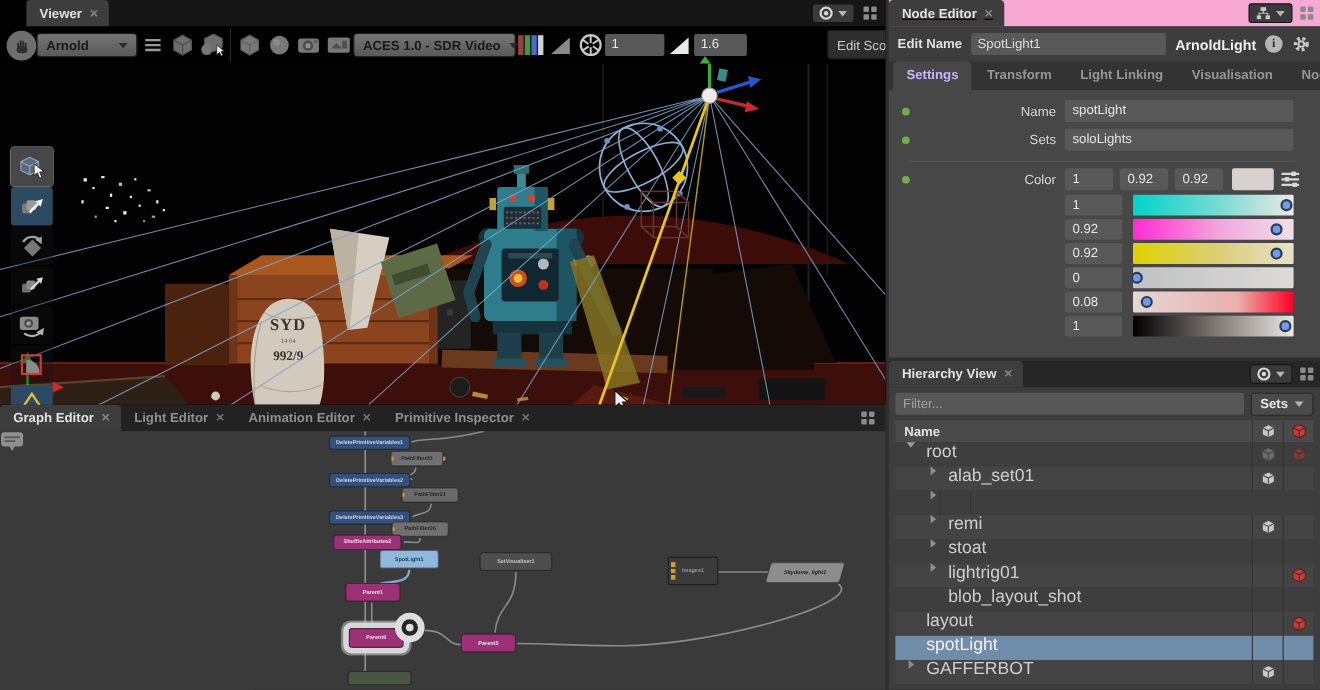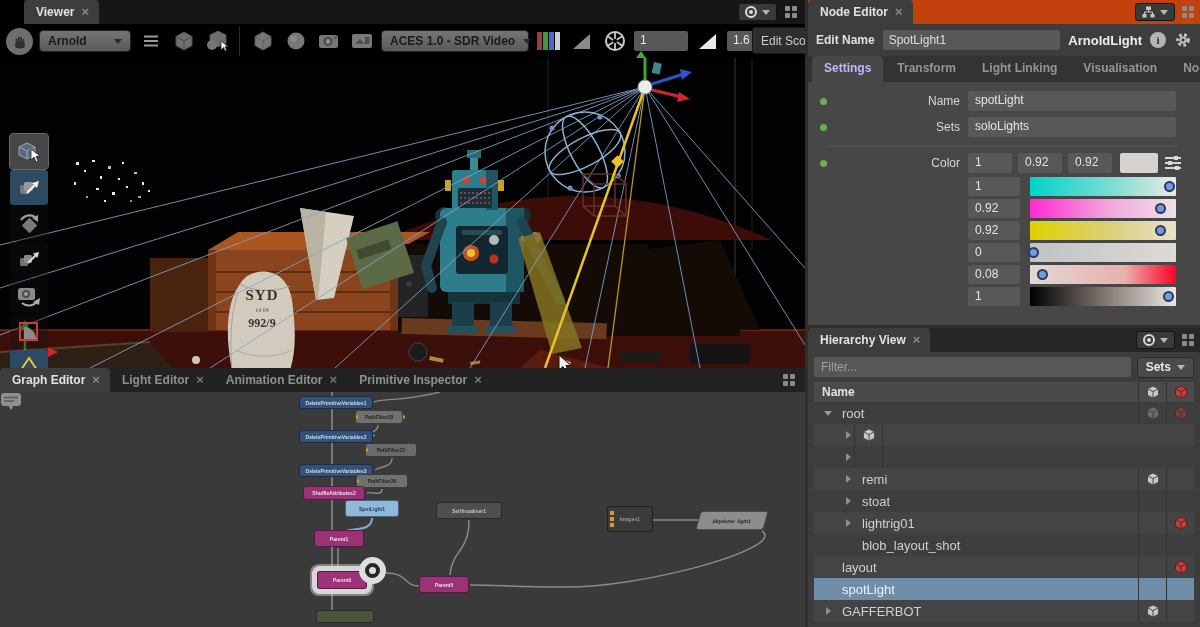--- a/index.html
+++ b/index.html
@@ -26,21 +26,21 @@
     border-left:5px solid #8f8f8f; }
   .target-glyph { width:12px; height:12px; border:2px solid #d8d8d8; border-radius:50%; position:relative; }
   .target-glyph::after { content:""; position:absolute; left:2px; top:2px; width:4px; height:4px;
     background:#d8d8d8; border-radius:50%; }
 
   
   #viewer { left:0; top:0; width:805px; height:368px; background:#000; }
   #viewer .tabbar { background:#161616;margin-left:24px; }
   #viewer-topright { position:absolute; right:8px; top:3px; display:flex; gap:8px; align-items:center; }
   #viewer-toolbar { position:absolute; left:0; top:24px; width:805px; height:34px; background:#000;
-    display:flex; align-items:center; gap:6px; padding:0 6px; }
+    display:flex; align-items:center; padding:0 6px; }
   .handbtn { width:27px; height:27px; border-radius:50%; background:#6e6e6e; display:flex;
     align-items:center; justify-content:center; }
   .dd { display:flex; align-items:center; justify-content:space-between; gap:8px;
     background:linear-gradient(#757575,#595959); border:1px solid #222; border-radius:4px;
     color:#1a1a1a; font-weight:bold; font-size:12px; padding:2px 8px; height:22px; white-space:nowrap;}
   .dd .tri-down { border-top-color:#2a2a2a; }
   .vfield { background:#585858; border-radius:2px; color:#e8e8e8; font-size:12px; padding:2px 6px;
     height:20px; min-width:46px; }
   .ticon { width:27px; height:26px; display:flex; align-items:center; justify-content:center; }
   .vsep { width:1px; height:30px; background:#2c2c2c; margin:0 3px; }
@@ -80,21 +80,21 @@
     background:repeating-linear-gradient(#d89a2a 0 4px, transparent 4px 6px); }
   .gnode.dotslr::before { content:""; position:absolute; left:-8px; top:50%; margin-top:-2px; width:4px;
     height:4px; border-radius:50%; background:#8a8a8a; box-shadow:82px 0 0 #8a8a8a; }
   #focus-bullseye { position:absolute; left:359px; top:165px; width:27px; height:27px; border-radius:50%;
     border:6px solid #dedede; background:#262626; z-index:4; display:flex; align-items:center; justify-content:center; }
   #focus-bullseye i { width:7px; height:7px; border-radius:50%; background:#dedede; }
   #annot-icon { position:absolute; right:22px; top:12px; }
 
   
   #node-editor { left:808px; top:0; width:392px; height:325px; background:#424242; }
-  #node-editor .tabbar { background:#c2410c; }
+  #node-editor .tabbar { background:#f9a8d4;text-decoration:underline; }
   #ne-topright { position:absolute; right:6px; top:3px; display:flex; gap:7px; align-items:center; }
   #ne-namebar { position:absolute; left:0; top:24px; width:392px; height:32px; background:#3d3d3d;
     display:flex; align-items:center; gap:8px; padding:0 8px; }
   #ne-namebar .lbl { font-size:12px; font-weight:bold; color:#e0e0e0; white-space:nowrap; }
   #ne-name-input { flex:1; max-width:186px; background:#585858; border-radius:2px; color:#dddddd;
     font-size:12px; padding:3px 6px; }
   #ne-type { font-size:13px; font-weight:bold; color:#eeeeee; margin-left:auto; white-space:nowrap; }
   .circ-i { width:16px; height:16px; border-radius:50%; background:#b5b5b5; color:#2a2a2a;
     font-size:11px; font-weight:bold; display:flex; align-items:center; justify-content:center;
     font-family:"Liberation Serif", serif; }
@@ -129,21 +129,21 @@
   #hier-filter { flex:1; background:#575757; border-radius:2px; color:#a0a0a0; font-size:12px;
     padding:3px 7px; height:20px; }
   #hier-sets { display:flex; align-items:center; gap:6px; background:#4a4a4a; border:1px solid #2a2a2a;
     border-radius:3px; padding:2px 8px; height:21px; font-size:12px; font-weight:bold; color:#e6e6e6; }
   #hier-header { position:absolute; left:6px; top:54px; width:380px; height:20px; background:#4a4a4a;
     display:flex; align-items:center; font-size:12px; font-weight:bold; color:#e2e2e2; }
   #hier-header .hname { flex:1; padding-left:8px; }
   .iconcell { width:28px; height:100%; display:flex; align-items:center; justify-content:center;
     border-left:1px solid #333; }
   #hier-rows { position:absolute; left:6px; top:74px; width:380px; }
-  .hrow { height:22px; display:flex; align-items:center; font-size:13px; color:#cfcfcf; }
+  .hrow { height:22px; display:flex; align-items:flex-start; font-size:16px; color:#cfcfcf; }
   .hrow:nth-child(odd) { background:#3e3e3e; }
   .hrow:nth-child(even) { background:#444444; }
   .hrow.selected { background:#6f8ca8; color:#f2f2f2; }
   .hrow .expander { width:12px; display:flex; justify-content:center; }
   .hrow .hlabel { flex:1; white-space:nowrap; overflow:hidden; }
 </style>
 </head>
 <body>
 
 <div id="stage">
@@ -731,20 +731,21 @@
               <path d="M7 1 12.5 3.8 V10.2 L7 13 1.5 10.2 V3.8 Z" fill="#9a4040" stroke="#5a2020"></path>
               <path d="M1.5 3.8 7 6.6 12.5 3.8 M7 6.6 V13" fill="none" stroke="#5a2020"></path>
             </svg>
           </span>
         </div>
         <div class="hrow">
           <span style="width: 28px;"></span>
           <span class="expander">
             <i class="tri-right"></i>
           </span>
+          <span class="hlabel" style="padding-left: 8px;">alab_set01</span>
           <span class="iconcell">
             <svg width="14" height="14" viewBox="0 0 14 14" style="opacity:1">
               <path d="M7 1 12.5 3.8 V10.2 L7 13 1.5 10.2 V3.8 Z" fill="#c8c8c8" stroke="#4a4a4a"></path>
               <path d="M1.5 3.8 7 6.6 12.5 3.8 M7 6.6 V13" fill="none" stroke="#4a4a4a"></path>
             </svg>
           </span>
           <span class="iconcell"></span>
         </div>
         <div class="hrow">
           <span style="width: 28px;"></span>

